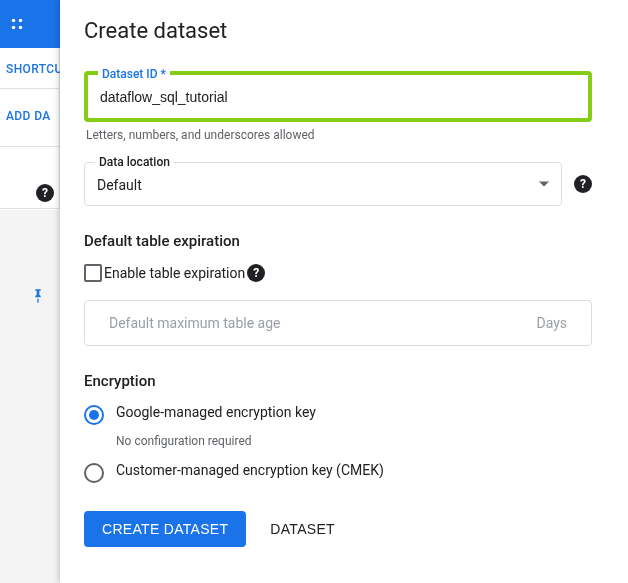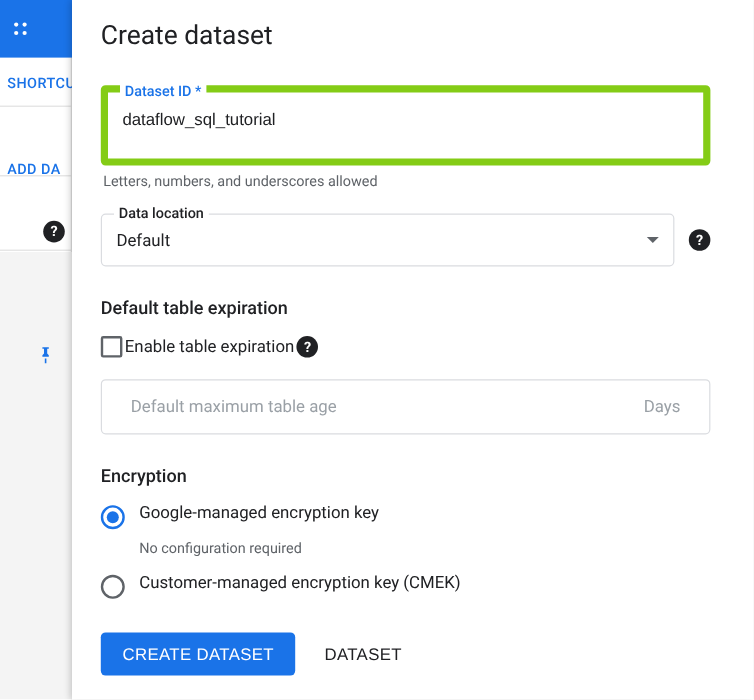--- a/index.html
+++ b/index.html
@@ -41,21 +41,21 @@
       position: absolute;
       left: 6px;
       color: #1a73e8;
       font-weight: 500;
       font-size: 12px;
       letter-spacing: 0.4px;
       overflow: hidden;
       white-space: nowrap;
     }
     .sidelink.shortcuts { top: 62px; }
-    .sidelink.adddata { top: 134px; }
+    .sidelink.adddata { top: 109px; }
     .hr { position: absolute; left:0; width:60px; height:1px; background:#e0e0e0; }
     .hr.h1 { top: 88px; }
     .hr.h2 { top: 146px; }
     .hr.h3 { top: 208px; }
     .side-help {
       position: absolute; left: 36px; top: 184px;
       width: 18px; height: 18px;
     }
     .side-shade {
       position: absolute;
@@ -77,23 +77,23 @@
     }
     .sheet h1 {
       font-size: 22px;
       font-weight: 400;
       color: #202124;
       margin: 18px 0 28px 0;
     }
     .field { position: relative; margin-bottom: 6px; }
     .outlined {
       position: relative;
-      border: 6px solid #84cc16;
+      border: 4px solid #84cc16;
       border-radius: 4px;
-      padding: 14px 12px 24px 12px;
+      padding: 14px 12px 13px 12px;
     }
     .outlined.gray {
       border: 1px solid #dadce0;
       padding: 14px 44px 12px 12px;
     }
     .float-label {
       position: absolute;
       top: -8px; left: 10px;
       background: #fff;
       padding: 0 4px;

